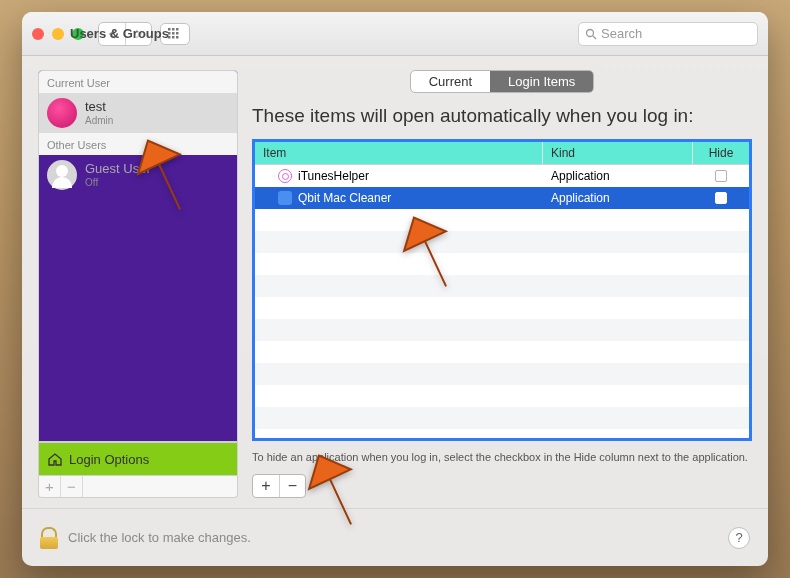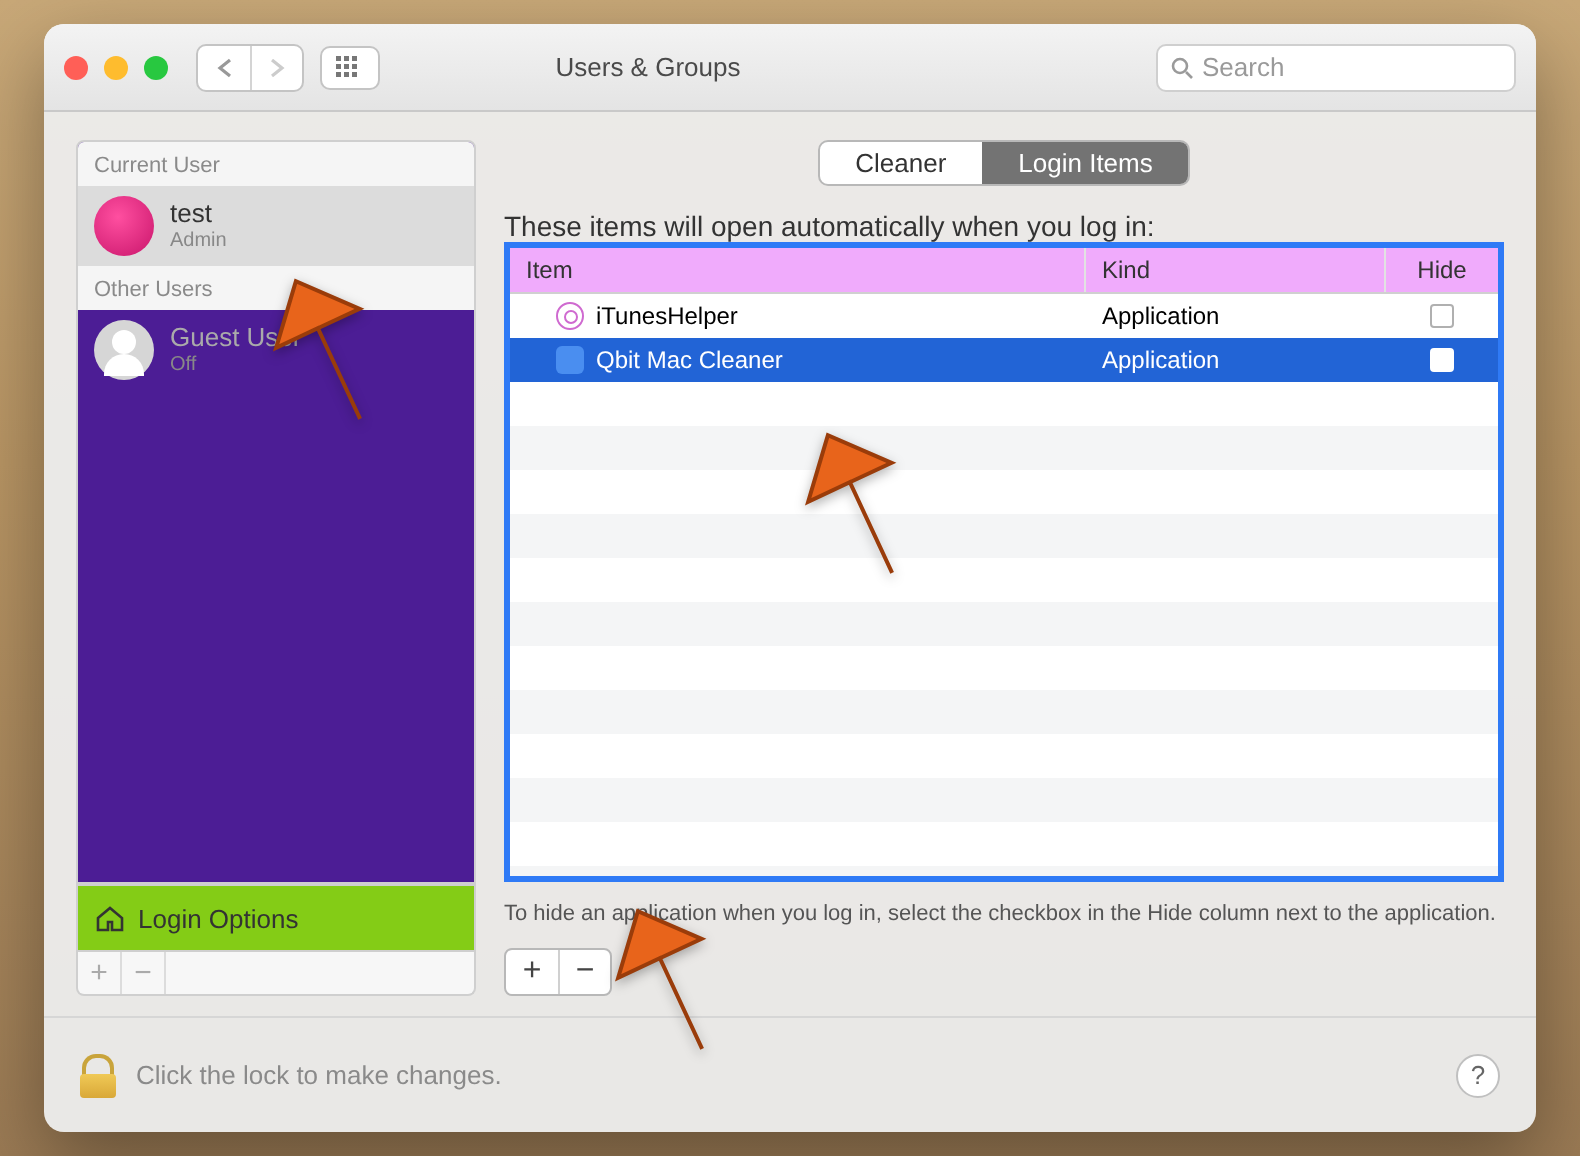--- a/index.html
+++ b/index.html
@@ -8,21 +8,21 @@
 .watermark .mag{width:180px;height:180px;opacity:0.5}
 .window{position:absolute;top:12px;left:22px;width:746px;height:554px;background:rgba(236,236,236,0.96);border-radius:10px;box-shadow:0 15px 40px rgba(0,0,0,0.35);display:flex;flex-direction:column;z-index:1}
 .titlebar{height:44px;display:flex;align-items:center;border-bottom:1px solid #c9c9c9;padding:0 10px;background:linear-gradient(#f3f3f3,#e4e4e4);border-radius:10px 10px 0 0}
 .traffic{display:flex;gap:8px;margin-right:14px}
 .dot{width:12px;height:12px;border-radius:50%}
 .dot.r{background:#ff5f57}.dot.y{background:#febc2e}.dot.g{background:#28c840}
 .navbtns{display:flex;border:1px solid #c4c4c4;border-radius:5px;overflow:hidden;background:#fff}
 .navbtns div{width:26px;height:22px;display:flex;align-items:center;justify-content:center;color:#8a8a8a}
 .navbtns div+div{border-left:1px solid #d4d4d4}
 .gridbtn{width:30px;height:22px;border:1px solid #c4c4c4;border-radius:5px;margin-left:8px;display:flex;align-items:center;justify-content:center;background:#fff}
-.title{flex:1;text-align:center;color:#4a4a4a;font-size:13px;font-weight:400;margin-left:-120px}
+.title{flex:1;color:#4a4a4a;font-size:13px;font-weight:700;margin-left:-120px}
 .searchbox{width:180px;height:24px;border:1px solid #cfcfcf;border-radius:5px;background:#fff;display:flex;align-items:center;padding:0 6px;color:#9a9a9a;font-size:13px;gap:4px}
 .body{flex:1;display:flex;padding:14px 16px 10px 16px;gap:14px}
 .sidebar{width:200px;display:flex;flex-direction:column}
 .userlist{flex:1;border:1px solid #cfcfcf;border-radius:4px 4px 0 0;background:#4c1d95;overflow:hidden}
 .section-hdr{font-size:11px;color:#8a8a8a;padding:6px 8px 4px 8px;background:#f5f5f5}
 .user{display:flex;align-items:center;padding:5px 8px;gap:8px}
 .user.selected{background:#dcdcdc}
 .avatar{width:30px;height:30px;border-radius:50%;background:radial-gradient(circle at 40% 35%,#ff4fa0,#c9156b);flex-shrink:0}
 .avatar.guest{background:#d6d6d6;position:relative}
 .avatar.guest::before{content:"";position:absolute;width:12px;height:12px;background:#fff;border-radius:50%;top:5px;left:9px}
@@ -31,23 +31,23 @@
 .urole{font-size:10px;color:#888}
 .loginopts{border:1px solid #cfcfcf;border-top:1px solid #cfcfcf;padding:8px;display:flex;align-items:center;gap:6px;background:#84cc16;font-size:13px;color:#333}
 .home-icon{width:16px;height:16px}
 .pm-row{border:1px solid #cfcfcf;border-top:none;border-radius:0 0 4px 4px;height:22px;display:flex;background:#f7f7f7}
 .pm{width:22px;display:flex;align-items:center;justify-content:center;color:#aaa;font-size:15px;border-right:1px solid #dcdcdc}
 .main{flex:1;display:flex;flex-direction:column}
 .tabs{display:flex;justify-content:center;margin-bottom:12px}
 .tabgroup{display:flex;border:1px solid #b8b8b8;border-radius:5px;overflow:hidden;background:#fff}
 .tab{padding:3px 18px;font-size:13px;color:#333}
 .tab.active{background:#737373;color:#fff}
-.mainlabel{font-size:14px;color:#333;margin-bottom:0}
+.mainlabel{font-size:19px;color:#333;margin-bottom:12px}
 .table-wrap{border:3px solid #2f7af6;background:#fff;flex:1;display:flex;flex-direction:column;min-height:200px}
-.thead{display:flex;border-bottom:1px solid #d0d0d0;background:#f0abfc}
+.thead{display:flex;border-bottom:1px solid #d0d0d0;background:#5eead4}
 .th{padding:4px 8px;font-size:12px;color:#333;border-right:1px solid #e2e2e2}
 .th.item{flex:1}
 .th.kind{width:150px}
 .th.hide{width:56px;border-right:none;text-align:center}
 .trow{display:flex;align-items:center;height:22px;font-size:12px}
 .trow.sel{background:#2264d6;color:#fff}
 .td.item{flex:1;display:flex;align-items:center;gap:6px;padding:0 23px}
 .td.kind{width:150px;padding:0 8px}
 .td.hide{width:56px;display:flex;justify-content:center}
 .appicon{width:14px;height:14px;border:1px solid #cf6ad0;border-radius:50%;position:relative;flex-shrink:0}
@@ -150,21 +150,21 @@
       </div>
       <div class="pm-row">
         <div class="pm">+</div>
         <div class="pm">−</div>
       </div>
     </div>
 
     <div class="main">
       <div class="tabs">
         <div class="tabgroup">
-          <div class="tab">Cleaner</div>
+          <div class="tab">Current</div>
           <div class="tab active">Login Items</div>
         </div>
       </div>
       <div class="mainlabel">These items will open automatically when you log in:</div>
       <div class="table-wrap">
         <div class="thead">
           <div class="th item">Item</div>
           <div class="th kind">Kind</div>
           <div class="th hide">Hide</div>
         </div>

